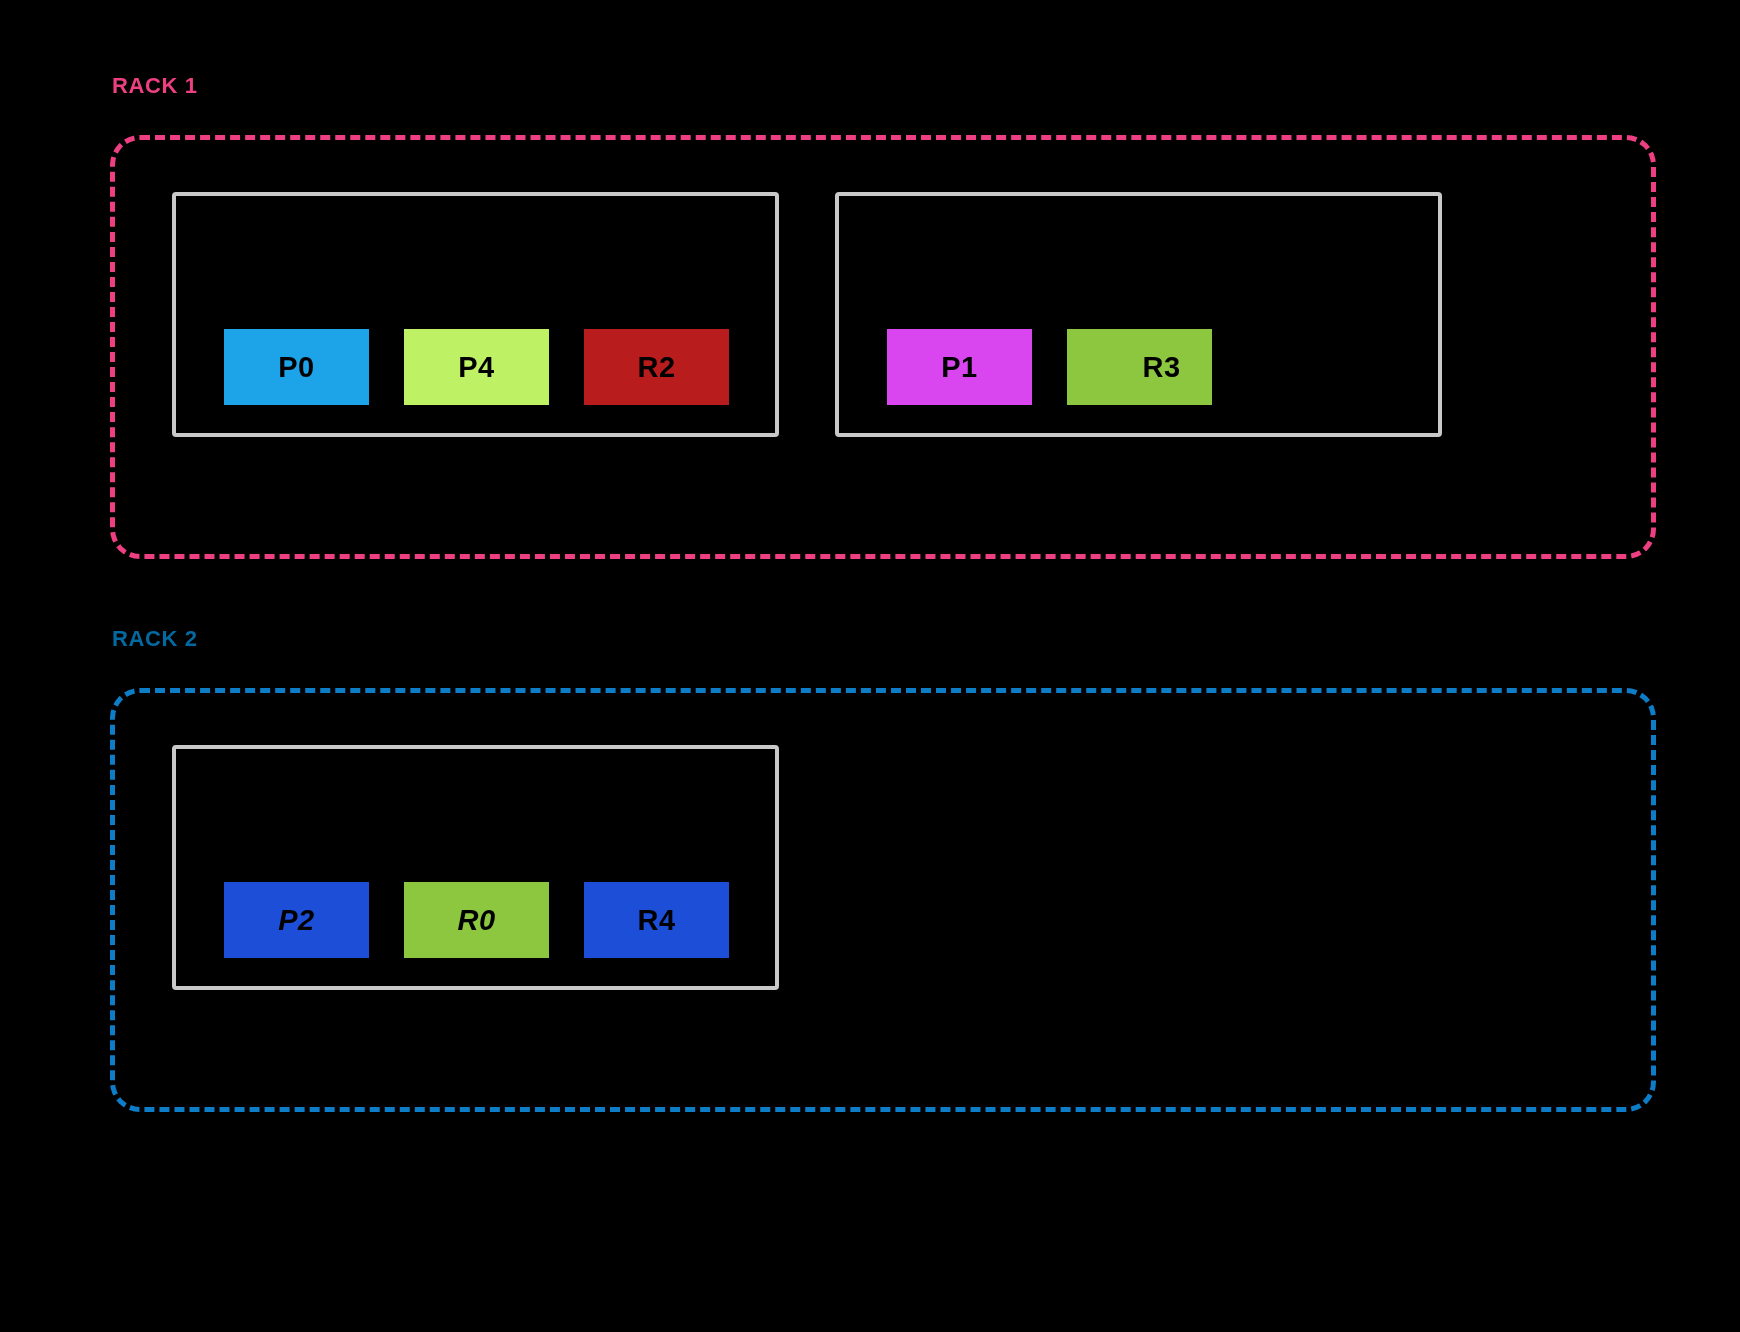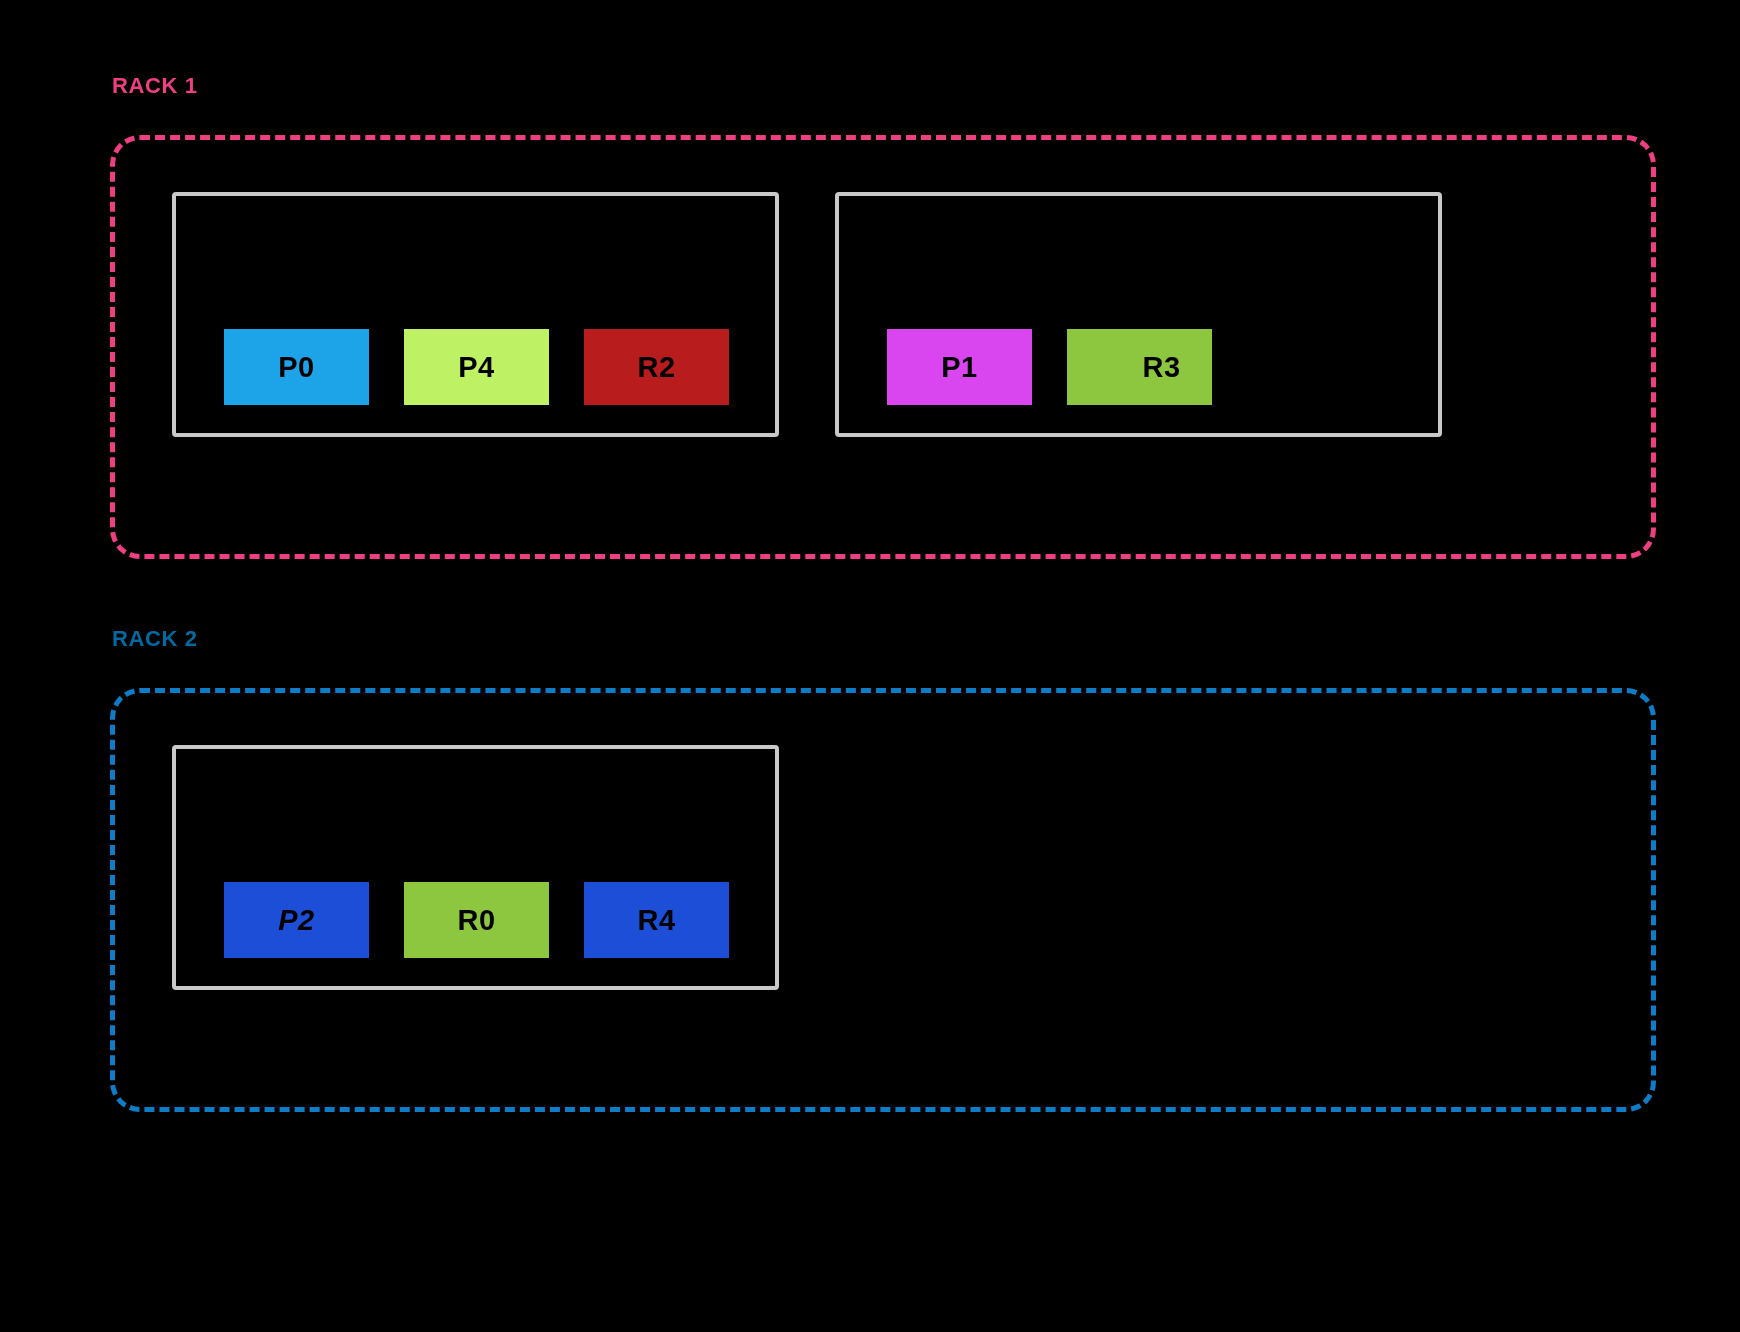--- a/index.html
+++ b/index.html
@@ -113,21 +113,21 @@
     </div>
   </div>
 
   <div class="rack-group" style="top:628px;">
     <div class="rack-label" style="color: #0369a1;">RACK 2</div>
     <div class="rack-box" style="border-color: rgb(13, 125, 200);">
 
       <div class="node node-left" style="border-color: rgb(201, 201, 201);">
         <div class="node-items">
           <div class="chip partition" style="background: #1d4ed8; font-style: italic;">P2</div>
-          <div class="chip replica" style="background: rgb(141, 198, 63);">R0</div>
+          <div class="chip replica" style="background: rgb(141, 198, 63); font-style: italic;">R0</div>
           <div class="chip replica" style="background: #1d4ed8;">R4</div>
         </div>
       </div>
 
 
     </div>
   </div>
 
 </div>
 

